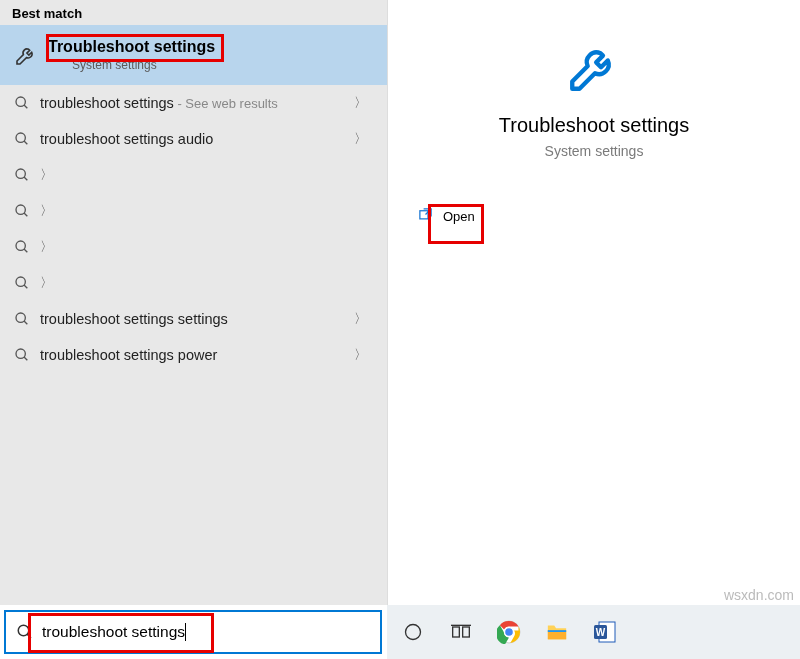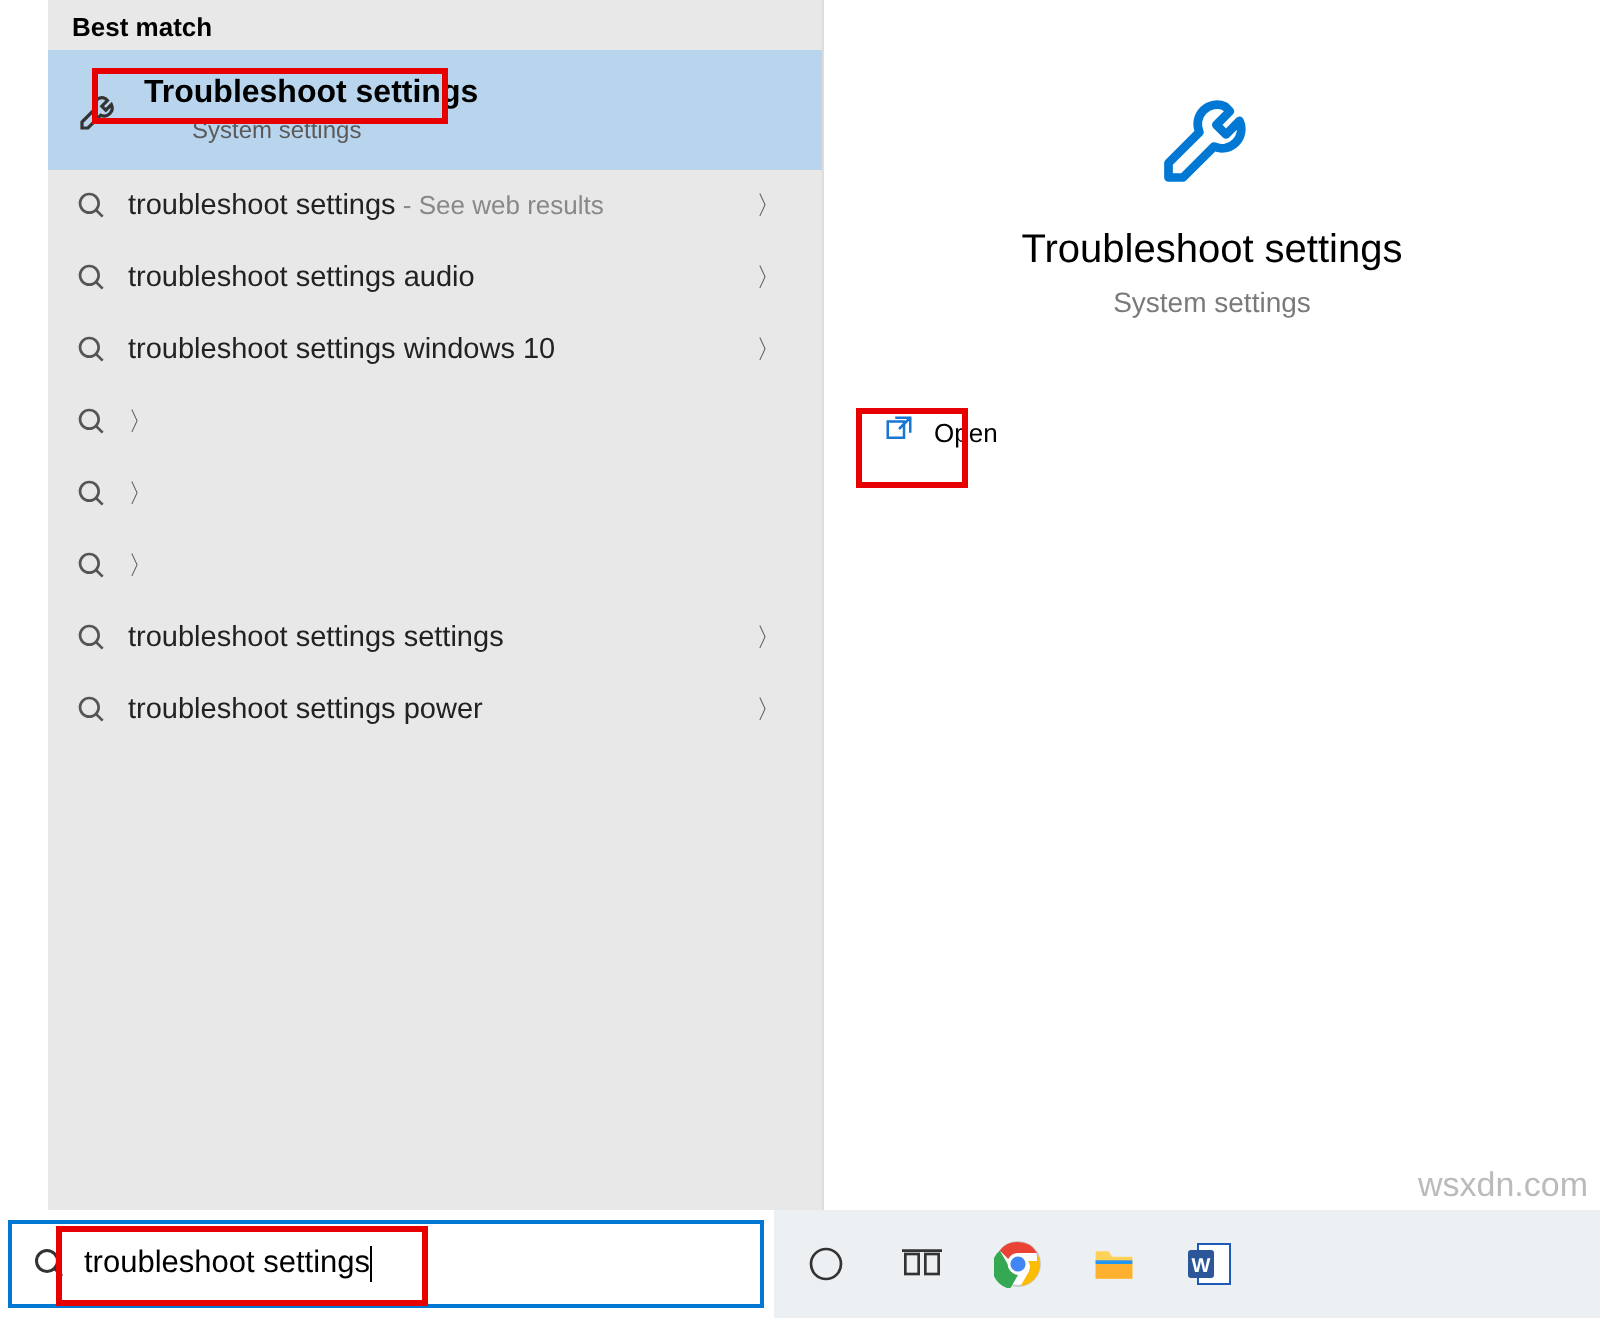--- a/index.html
+++ b/index.html
@@ -1,17 +1,17 @@
 <!DOCTYPE html>
 <html><head>
   <meta charset="utf-8">
   <style>
     * { margin: 0; padding: 0; box-sizing: border-box; font-family: "Segoe UI", Arial, sans-serif; }
     body { width: 800px; height: 659px; background: #fff; overflow: hidden; position: relative; }
-    .container { display: flex; height: 605px; margin-left: 24px; }
+    .container { display: flex; height: 605px; }
     .left-panel { width: 387px; background: #e8e8e8; display: flex; flex-direction: column; }
     .right-panel { flex: 1; background: #fff; border-left: 1px solid #ddd; display: flex; flex-direction: column; align-items: center; padding-top: 28px; }
     .section-header { font-size: 13px; font-weight: 600; padding: 6px 12px 4px; color: #000; }
     .best-match { background: #b8d5ed; padding: 8px 14px 8px 14px; display: flex; align-items: center; height: 60px; }
     .wrench-icon-small { width: 24px; height: 24px; margin-right: 10px; }
     .bm-text { display: flex; flex-direction: column; }
     .bm-sub { font-size: 12px; color: #5a5a5a; margin-top: 2px; margin-left: 24px; }
     .hl-red-1 { border: 3px solid #e60000; position: absolute; left: 46px; top: 34px; width: 178px; height: 28px; pointer-events: none; }
     .web-list { display: flex; flex-direction: column; }
     .web-item { display: flex; align-items: center; padding: 9px 14px; cursor: pointer; font-size: 14.5px; color: #222; position: relative; }
@@ -26,21 +26,21 @@
     .open-row { display: flex; align-items: center; align-self: flex-start; margin-left: 30px; margin-top: 48px; font-size: 13px; cursor: pointer; }
     .open-icon { color: #1976d2; margin-right: 10px; font-size: 15px; }
     .hl-red-2 { border: 3px solid #e60000; position: absolute; left: 428px; top: 204px; width: 56px; height: 40px; pointer-events: none; }
     .bottom { position: absolute; left: 0; bottom: 0; width: 800px; height: 54px; display: flex; align-items: center; }
     .search-box { width: 378px; height: 44px; border: 2px solid #0078d4; background: #fff; display: flex; align-items: center; margin-left: 4px; margin-right: 5px; }
     .search-mag { width: 18px; height: 18px; margin: 0 8px 0 10px; }
     .cursor { display: inline-block; width: 1px; height: 18px; background: #000; vertical-align: middle; }
     .hl-red-3 { border: 3px solid #e60000; position: absolute; left: 28px; bottom: 6px; width: 186px; height: 40px; pointer-events: none; }
     .taskbar { flex: 1; height: 54px; background: #ecf0f3; display: flex; align-items: center; padding-left: 12px; gap: 20px; }
     .tb-icon { width: 28px; height: 28px; display: flex; align-items: center; justify-content: center; cursor: pointer; }
-    .watermark { position: absolute; right: 6px; bottom: 56px; font-size: 17px; color: #bbb; }
+    .watermark { position: absolute; right: 6px; bottom: 56px; font-size: 14px; color: #bbb; }
   </style>
 </head>
 <body>
 
 <div class="container">
   <div class="left-panel">
     <div class="section-header">Best match</div>
     <div class="best-match">
       <svg class="wrench-icon-small" viewBox="0 0 24 24" fill="none" stroke="#333" stroke-width="1.6">
           <path d="M14.7 6.3a4 4 0 0 0-5.3 5.3L3 18v3h3l6.4-6.4a4 4 0 0 0 5.3-5.3l-2.8 2.8-2-2 2.8-2.8z"></path>
@@ -65,21 +65,20 @@
             <line x1="20" y1="20" x2="15" y2="15"></line>
           </svg>
           <span class="web-text">troubleshoot settings <b>audio</b></span>
           <span class="chev">〉</span>
         </div>
         <div class="web-item">
           <svg class="search-glyph" viewBox="0 0 24 24" fill="none" stroke="#555" stroke-width="2">
             <circle cx="10" cy="10" r="7"></circle>
             <line x1="20" y1="20" x2="15" y2="15"></line>
           </svg>
-          <span class="web-text">troubleshoot settings <b>windows 10</b></span>
           <span class="chev">〉</span>
         </div>
         <div class="web-item">
           <svg class="search-glyph" viewBox="0 0 24 24" fill="none" stroke="#555" stroke-width="2">
             <circle cx="10" cy="10" r="7"></circle>
             <line x1="20" y1="20" x2="15" y2="15"></line>
           </svg>
           <span class="chev">〉</span>
         </div>
         <div class="web-item">

